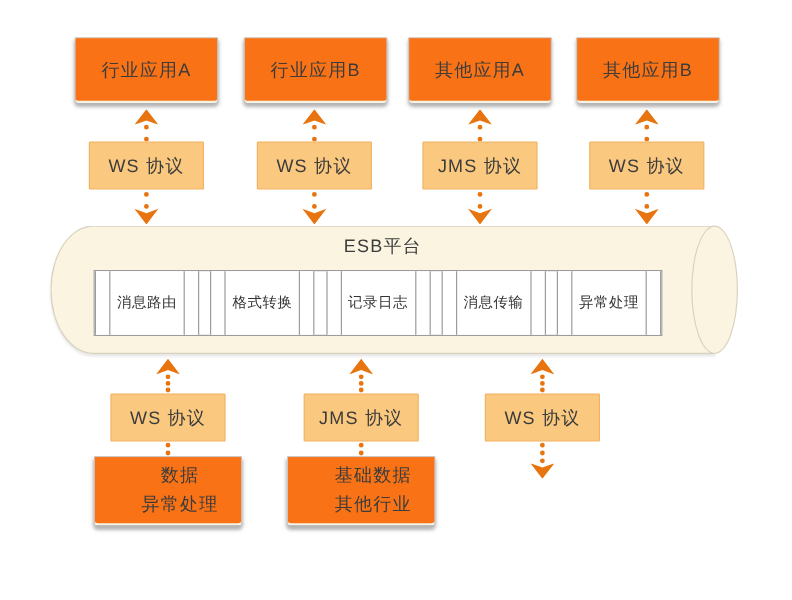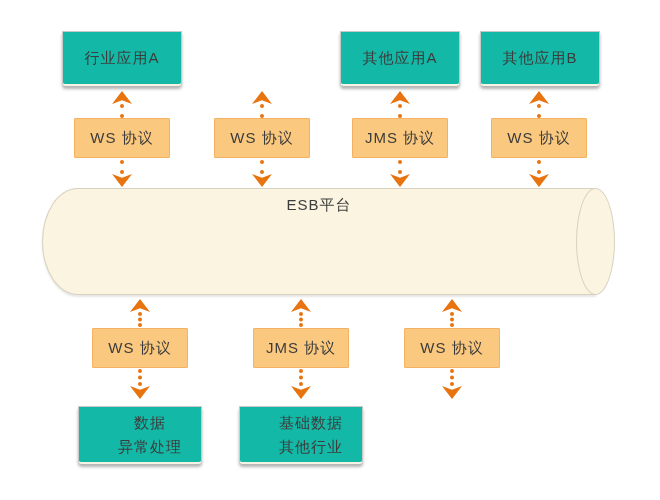--- a/index.html
+++ b/index.html
@@ -3,28 +3,28 @@
 <meta charset="utf-8">
 <style>
   html,body { margin:0; padding:0; background:#ffffff; }
   .stage {
     position:relative; width:660px; height:500px; background:#ffffff;
     font-family:"Liberation Sans", sans-serif; color:#3c3c3c; overflow:hidden;
   }
   
   .sys-box {
     position:absolute; box-sizing:border-box;
-    background:#14b8a6; border:1px solid #c9c9c9; border-bottom:2px solid #f6f2e4;
+    background:#f97316; border:1px solid #c9c9c9; border-bottom:2px solid #f6f2e4;
     display:flex; align-items:center; justify-content:center; text-align:center;
     font-size:15px; letter-spacing:1px;
     box-shadow:0 3px 3px rgba(105,105,105,0.5);
     border-radius:1px 1px 4px 4px;
   }
   .app  { width:120px; height:55px; top:31px; }
-  .sysb { width:124px; height:58px; top:406px; line-height:1.55;padding-left:20px; }
+  .sysb { width:124px; height:58px; top:380px; line-height:1.55;padding-left:20px; }
   
   .proto {
     position:absolute; box-sizing:border-box; width:96px; height:40px;
     background:#fac87e; border:1px solid #f3b262;
     display:flex; align-items:center; justify-content:center;
     font-size:15px; letter-spacing:1px; border-radius:1px;
   }
   .proto.row-top    { top:118px; }
   .proto.row-bottom { top:328px; }
   
@@ -64,20 +64,23 @@
   .module::after  { right:11px; }
 </style>
 </head>
 <body>
 
 <div class="stage">
 
   <div class="sys-box app" style="left:62px">
     <span>行业应用A</span>
   </div>
+  <div class="sys-box app" style="left:203px">
+    <span>行业应用B</span>
+  </div>
   <div class="sys-box app" style="left:340px">
     <span>其他应用A</span>
   </div>
   <div class="sys-box app" style="left:480px">
     <span>其他应用B</span>
   </div>
 
   <div class="arrow up" style="left:111px;top:91px;height:27px">
       <div class="head"></div>
       <div class="stem"></div>
@@ -122,20 +125,37 @@
     </div>
   <div class="arrow down" style="left:528px;top:160px;height:27px">
       <div class="stem"></div>
       <div class="head"></div>
     </div>
 
   <div class="cylinder">
     <div class="cyl-body"></div>
     <div class="cyl-cap"></div>
     <div class="cyl-title">ESB平台</div>
+    <div class="bus">
+      <div class="module">
+          <span>消息路由</span>
+        </div>
+      <div class="module">
+          <span>格式转换</span>
+        </div>
+      <div class="module">
+          <span>记录日志</span>
+        </div>
+      <div class="module">
+          <span>消息传输</span>
+        </div>
+      <div class="module">
+          <span>异常处理</span>
+        </div>
+    </div>
   </div>
 
   <div class="arrow up" style="left:129px;top:299px;height:28px">
       <div class="head"></div>
       <div class="stem"></div>
     </div>
   <div class="arrow up" style="left:290px;top:299px;height:28px">
       <div class="head"></div>
       <div class="stem"></div>
     </div>

